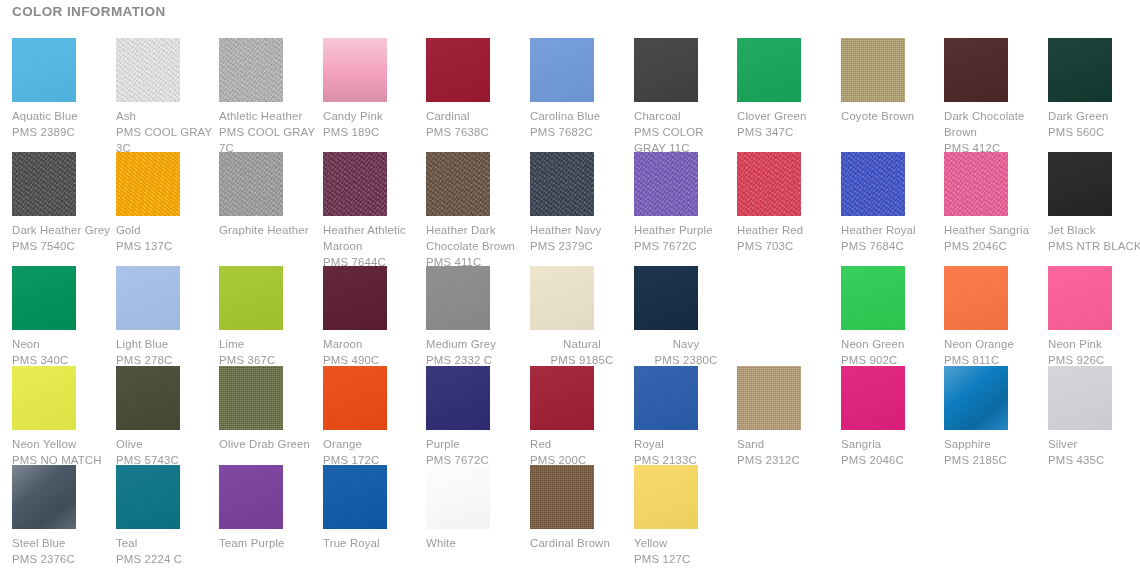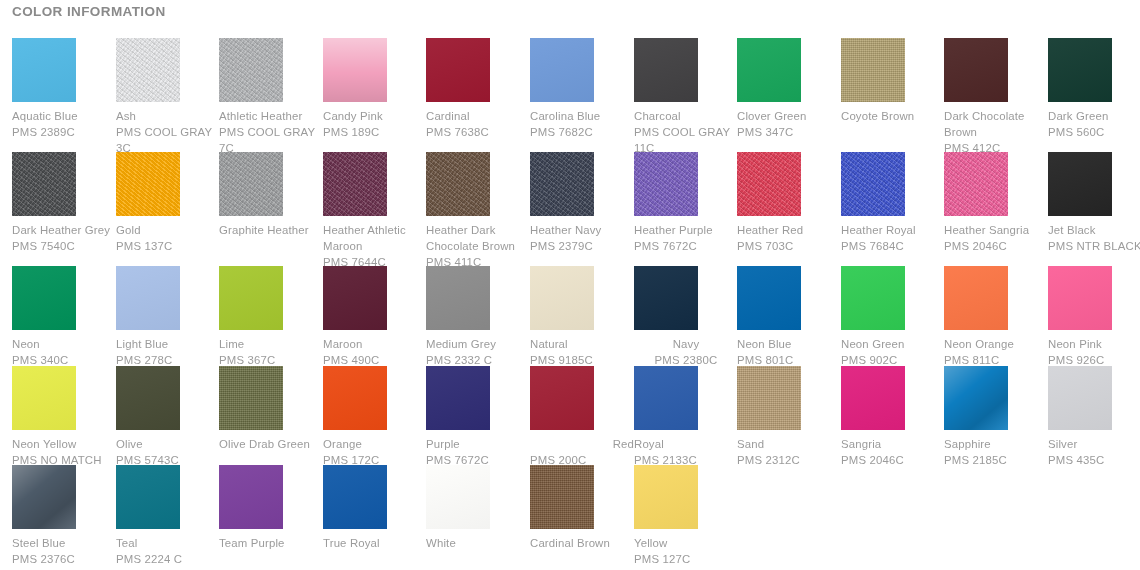--- a/index.html
+++ b/index.html
@@ -134,21 +134,21 @@
             <div class="swatch-name" style="color: rgb(155, 155, 155);">Carolina Blue</div>
             <div class="swatch-pms" style="color: rgb(155, 155, 155);">PMS 7682C</div>
           </div>
         </div>
         <div class="swatch-cell" style="left: 634px;">
           <div class="swatch-chip" style="width: 64px; height: 64px; background: rgb(65, 64, 66);">
             <div class="tex" style="background: linear-gradient(160deg, rgba(255, 255, 255, 0.05) 0%, rgba(0, 0, 0, 0.04) 100%);"></div>
           </div>
           <div class="swatch-labels">
             <div class="swatch-name" style="color: rgb(155, 155, 155);">Charcoal</div>
-            <div class="swatch-pms" style="color: rgb(155, 155, 155);">PMS COOL GRAY 11C</div>
+            <div class="swatch-pms" style="color: rgb(155, 155, 155);">PMS COLOR GRAY 11C</div>
           </div>
         </div>
         <div class="swatch-cell" style="left: 737px;">
           <div class="swatch-chip" style="width: 64px; height: 64px; background: rgb(23, 165, 90);">
             <div class="tex" style="background: linear-gradient(160deg, rgba(255, 255, 255, 0.05) 0%, rgba(0, 0, 0, 0.04) 100%);"></div>
           </div>
           <div class="swatch-labels">
             <div class="swatch-name" style="color: rgb(155, 155, 155);">Clover Green</div>
             <div class="swatch-pms" style="color: rgb(155, 155, 155);">PMS 347C</div>
           </div>
@@ -319,45 +319,36 @@
         </div>
         <div class="swatch-cell" style="left: 426px;">
           <div class="swatch-chip" style="width: 64px; height: 64px; background: rgb(139, 139, 139);">
             <div class="tex" style="background: linear-gradient(160deg, rgba(255, 255, 255, 0.05) 0%, rgba(0, 0, 0, 0.04) 100%);"></div>
           </div>
           <div class="swatch-labels">
             <div class="swatch-name" style="color: rgb(155, 155, 155);">Medium Grey</div>
             <div class="swatch-pms" style="color: rgb(155, 155, 155);">PMS 2332 C</div>
           </div>
         </div>
-        <div class="swatch-cell" style="left: 530px;">
+        <div class="swatch-cell" style="left: 530px; text-align: center;">
           <div class="swatch-chip" style="width: 64px; height: 64px; background: rgb(236, 227, 203);">
             <div class="tex" style="background: linear-gradient(160deg, rgba(255, 255, 255, 0.05) 0%, rgba(0, 0, 0, 0.04) 100%);"></div>
           </div>
           <div class="swatch-labels">
             <div class="swatch-name" style="color: rgb(155, 155, 155);">Natural</div>
             <div class="swatch-pms" style="color: rgb(155, 155, 155);">PMS 9185C</div>
           </div>
         </div>
         <div class="swatch-cell" style="left: 634px; text-align: center;">
           <div class="swatch-chip" style="width: 64px; height: 64px; background: rgb(18, 44, 68);">
             <div class="tex" style="background: linear-gradient(160deg, rgba(255, 255, 255, 0.05) 0%, rgba(0, 0, 0, 0.04) 100%);"></div>
           </div>
           <div class="swatch-labels">
             <div class="swatch-name" style="color: rgb(155, 155, 155);">Navy</div>
             <div class="swatch-pms" style="color: rgb(155, 155, 155);">PMS 2380C</div>
-          </div>
-        </div>
-        <div class="swatch-cell" style="left: 737px;">
-          <div class="swatch-chip" style="width: 64px; height: 64px; background: rgb(0, 102, 173);">
-            <div class="tex" style="background: linear-gradient(160deg, rgba(255, 255, 255, 0.05) 0%, rgba(0, 0, 0, 0.04) 100%);"></div>
-          </div>
-          <div class="swatch-labels">
-            <div class="swatch-name" style="color: rgb(155, 155, 155);">Neon Blue</div>
-            <div class="swatch-pms" style="color: rgb(155, 155, 155);">PMS 801C</div>
           </div>
         </div>
         <div class="swatch-cell" style="left: 841px;">
           <div class="swatch-chip" style="width: 64px; height: 64px; background: rgb(47, 203, 82);">
             <div class="tex" style="background: linear-gradient(160deg, rgba(255, 255, 255, 0.05) 0%, rgba(0, 0, 0, 0.04) 100%);"></div>
           </div>
           <div class="swatch-labels">
             <div class="swatch-name" style="color: rgb(155, 155, 155);">Neon Green</div>
             <div class="swatch-pms" style="color: rgb(155, 155, 155);">PMS 902C</div>
           </div>
@@ -424,21 +415,21 @@
           <div class="swatch-labels">
             <div class="swatch-name" style="color: rgb(155, 155, 155);">Purple</div>
             <div class="swatch-pms" style="color: rgb(155, 155, 155);">PMS 7672C</div>
           </div>
         </div>
         <div class="swatch-cell" style="left: 530px;">
           <div class="swatch-chip" style="width: 64px; height: 64px; background: rgb(160, 31, 52);">
             <div class="tex" style="background: linear-gradient(160deg, rgba(255, 255, 255, 0.05) 0%, rgba(0, 0, 0, 0.04) 100%);"></div>
           </div>
           <div class="swatch-labels">
-            <div class="swatch-name" style="color: rgb(155, 155, 155); text-align: right;">Red</div>
+            <div class="swatch-name" style="color: rgb(155, 155, 155);">Red</div>
             <div class="swatch-pms" style="color: rgb(155, 155, 155);">PMS 200C</div>
           </div>
         </div>
         <div class="swatch-cell" style="left: 634px;">
           <div class="swatch-chip" style="width: 64px; height: 64px; background: rgb(43, 92, 171);">
             <div class="tex" style="background: linear-gradient(160deg, rgba(255, 255, 255, 0.05) 0%, rgba(0, 0, 0, 0.04) 100%);"></div>
           </div>
           <div class="swatch-labels">
             <div class="swatch-name" style="color: rgb(155, 155, 155);">Royal</div>
             <div class="swatch-pms" style="color: rgb(155, 155, 155);">PMS 2133C</div>

